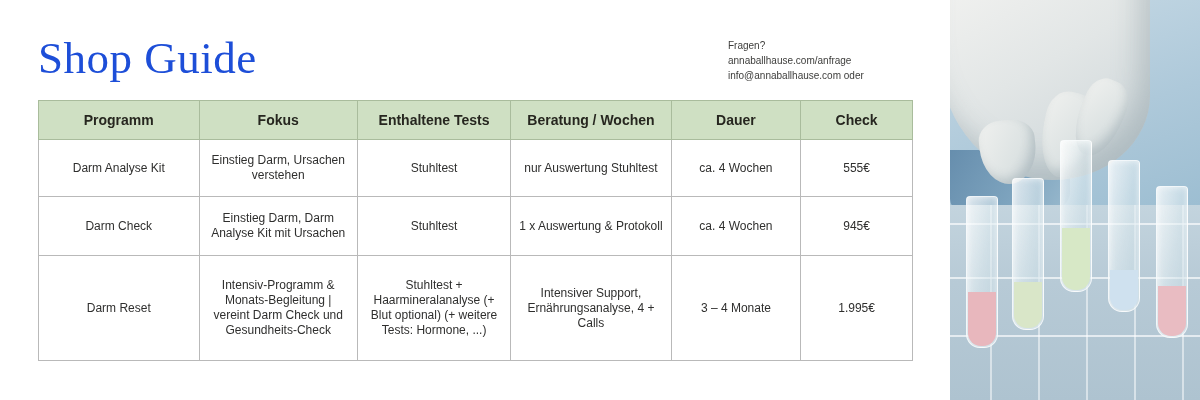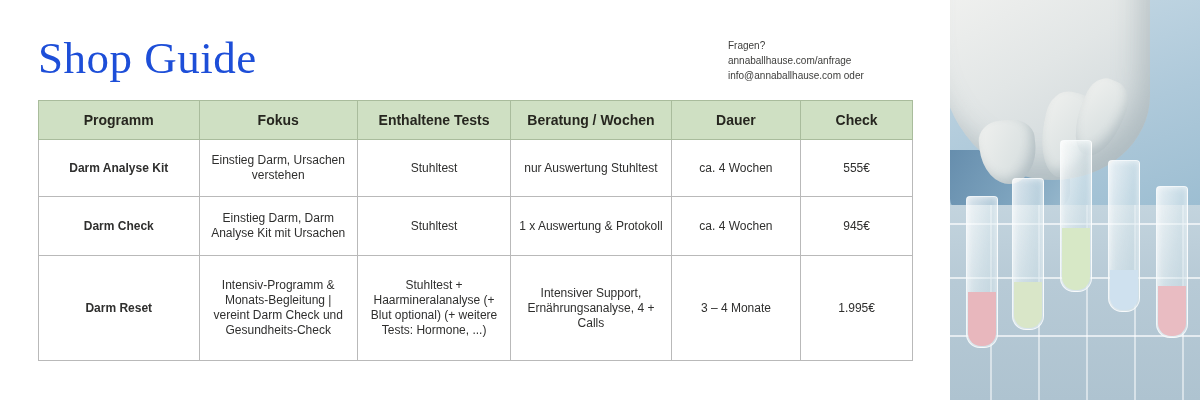--- a/index.html
+++ b/index.html
@@ -88,21 +88,21 @@
     font-size: 14px;
     height: 28px;
     padding: 5px 2px;
     border-color: #a9bc9c;
     color: #26261f;
   }
   table.guide tbody td {
     background: #ffffff;
   }
   table.guide tbody td.prog {
-    font-weight: bold;
+    font-weight: normal;
   }
   .r1 td { height: 44px; }
   .r2 td { height: 46px; }
   .r3 td { height: 46px; }
   .r4 td { height: 92px; }
 
   col.c1 { width: 155px; }
   col.c2 { width: 153px; }
   col.c3 { width: 148px; }
   col.c4 { width: 155px; }

